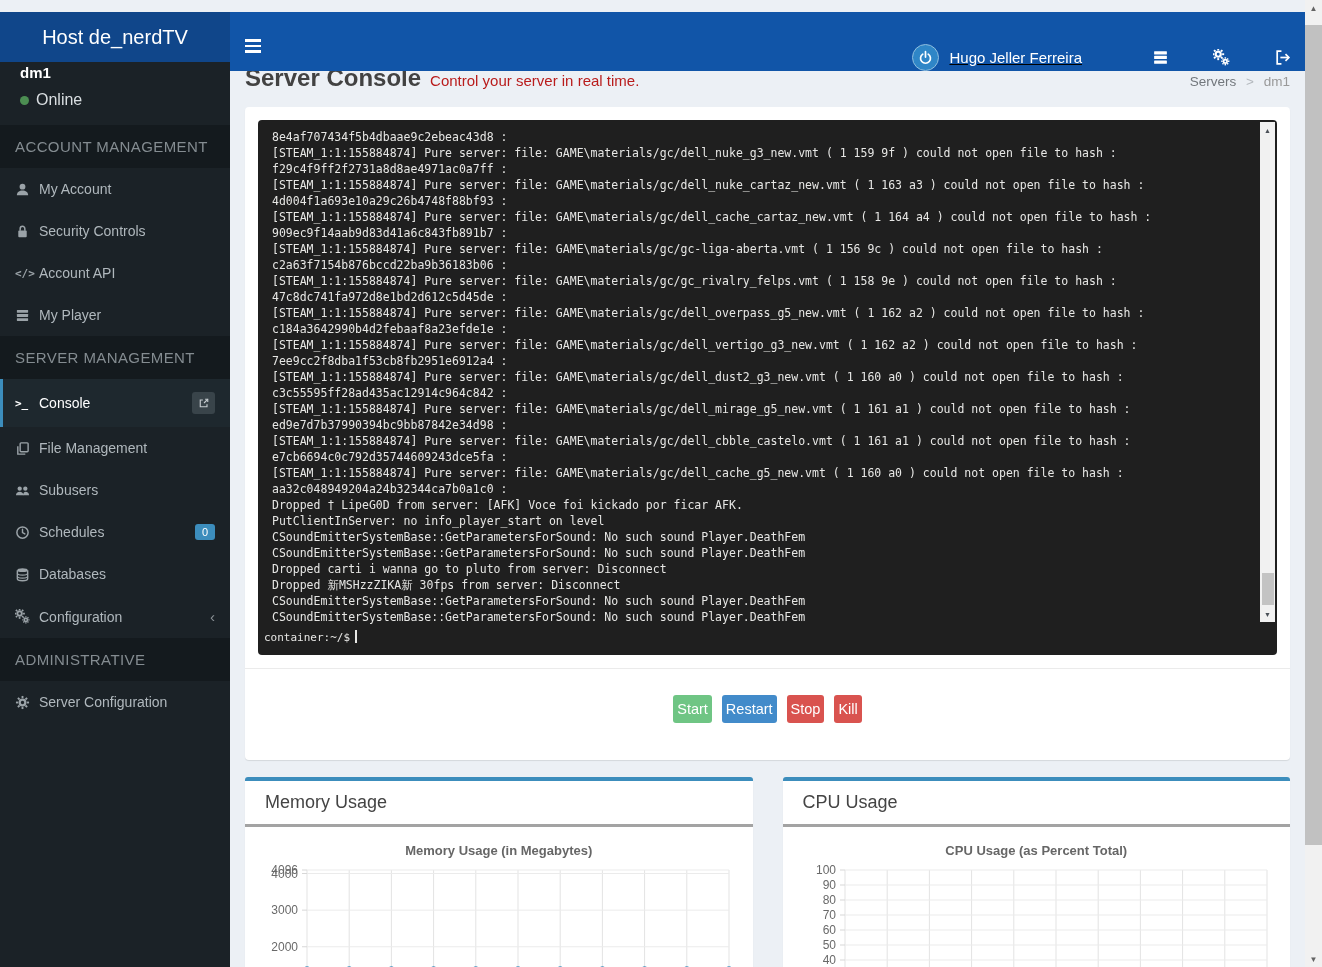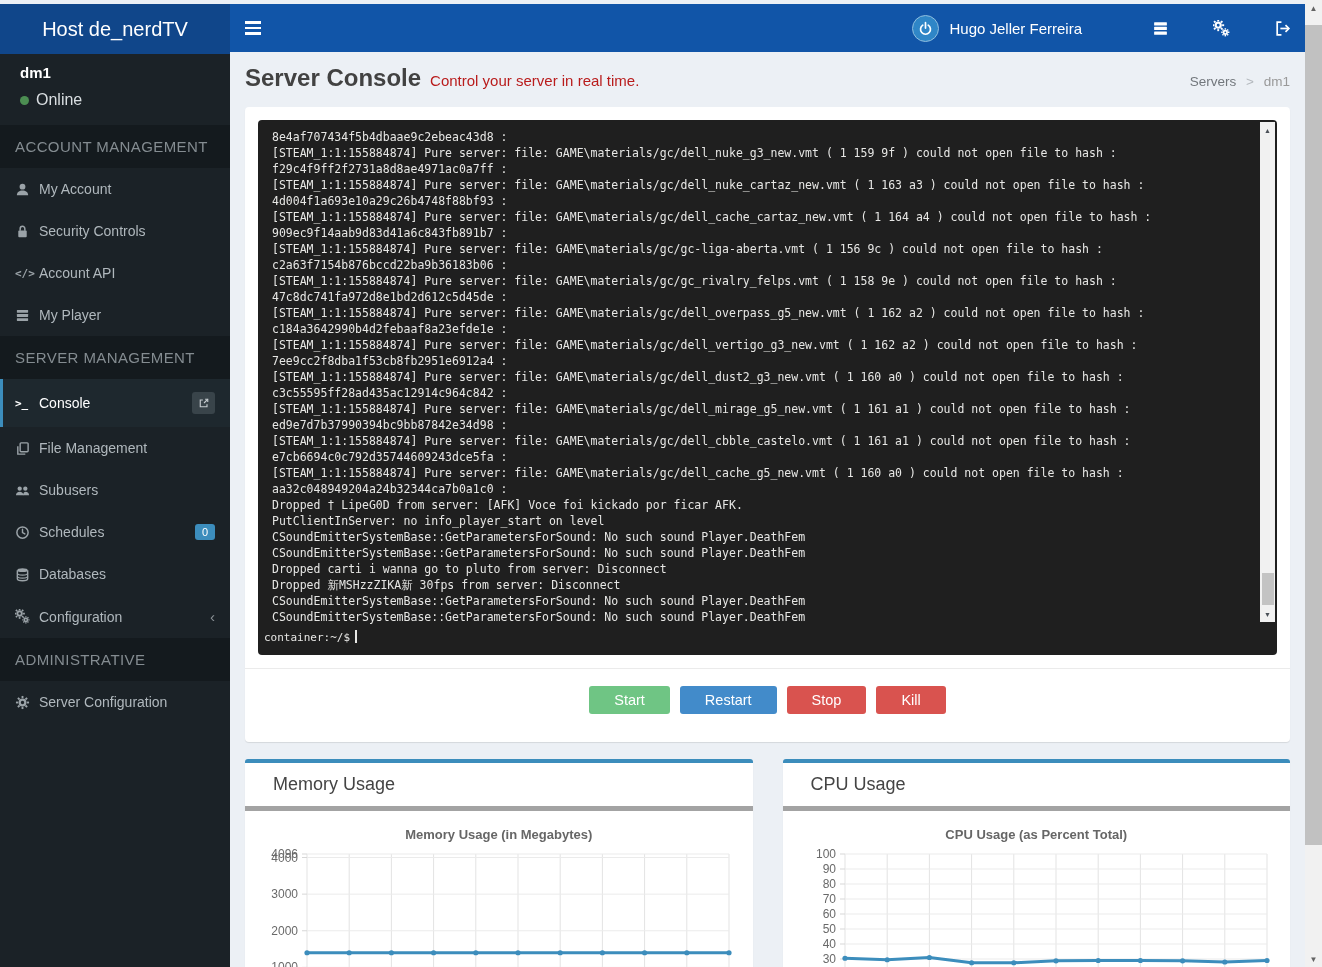--- a/index.html
+++ b/index.html
@@ -1,23 +1,23 @@
 <!DOCTYPE html>
 <html style="--accent: #3c8dbc; --navbar-bg: #1155a8; --logo-bg: #10468a; --sidebar-bg: #1b2227; --console-bg: #1f1f1f; --online: #4c8e52;"><head>
 <meta charset="utf-8">
 <style>
   * { margin:0; padding:0; box-sizing:border-box; }
   html,body { width:1322px; height:967px; overflow:hidden; background:#ecf0f5;
               font-family:"Liberation Sans", sans-serif; }
 
   
-  .topbar { position:fixed; top:4px; left:0; width:1322px; height:48px; z-index:50; display:flex; }
+  .topbar { position:fixed; top:12px; left:0; width:1322px; height:59px; z-index:50; display:flex; }
   .logo { width:230px; height:50px; background:var(--logo-bg,#10468a); color:#fff;
           display:flex; align-items:center; justify-content:center; font-size:20px; }
-  .navbar { flex:1; background:var(--navbar-bg,#1155a8); display:flex; align-items:center; }
+  .navbar { flex:1; background:var(--navbar-bg,#1155a8); display:flex; align-items:flex-end;text-decoration:underline; }
   .hamburger { width:46px; height:50px; display:flex; flex-direction:column; justify-content:center;
                align-items:center; gap:3px; cursor:pointer; }
   .hamburger i { width:16px; height:2.4px; background:#fff; display:block; }
   .nav-right { margin-left:auto; display:flex; align-items:center; padding-right:31px; color:#fff; }
   .user-block { display:flex; align-items:center; margin-right:26px; }
   .avatar { width:27px; height:27px; border-radius:50%; background:#2f86c7; border:1.5px solid #8fbede;
             display:flex; align-items:center; justify-content:center; margin-right:10px; }
   .user-name { font-size:15px; color:#fff; }
   .nav-icon { width:17px; height:17px; margin-left:44px; color:#fff; display:inline-flex; }
   .nav-icon svg { width:100%; height:100%; }
@@ -68,27 +68,27 @@
   .console-prompt { position:absolute; left:6px; bottom:11px; font-family:"DejaVu Sans Mono", monospace;
         font-size:11px; color:#e7e7e5; }
   .cursor { display:inline-block; width:2px; height:13px; background:#e7e7e5; vertical-align:-2px; margin-left:5px; }
   .console-scrollbar { position:absolute; top:2px; right:2px; width:15px; height:500px; background:#f1f1f1; }
   .console-scrollbar .sb-up, .console-scrollbar .sb-down { position:absolute; left:0; width:15px; height:14px;
         display:flex; align-items:center; justify-content:center; font-size:7px; color:#4a5057; }
   .console-scrollbar .sb-up { top:1px; } .console-scrollbar .sb-down { bottom:1px; }
   .console-scrollbar .sb-thumb { position:absolute; left:1.5px; bottom:17px; width:12px; height:32px; background:#c3c3c3; }
 
   .panel-footer { border-top:1px solid #ebebeb; margin:13px -13px 0; padding:10px 13px 8px; text-align:center; }
-  .btn { display:inline-block; margin:7px 5px; padding:6px 25px; font-size:14.5px; color:#fff; border:none;
+  .btn { display:inline-block; margin:16px 5px; padding:6px 4px; font-size:14.5px; color:#fff; border:none;
         border-radius:3px; font-family:inherit; cursor:pointer; }
 
   .charts-row { display:flex; gap:30px; margin-top:17px; }
   .chart-panel { flex:1; background:#fff; border-top:4px solid var(--accent,#3c8dbc); border-radius:3px;
         box-shadow:0 1px 1px rgba(0,0,0,.1); }
-  .chart-panel-heading { padding:11px 28px; font-size:18px; color:#444; border-bottom:5px solid #a3a3a3; }
+  .chart-panel-heading { padding:11px 20px; font-size:18px; color:#444; border-bottom:3px solid #a3a3a3; }
   .chart-panel-body { padding:8px 12px 0; }
   .chart-title { text-align:center; font-weight:bold; font-size:13px; color:#666; margin:8px 0 4px; }
 </style>
 </head>
 <body>
 
 <div class="topbar">
   <div class="logo">
     <span>Host de_nerdTV</span>
   </div>

